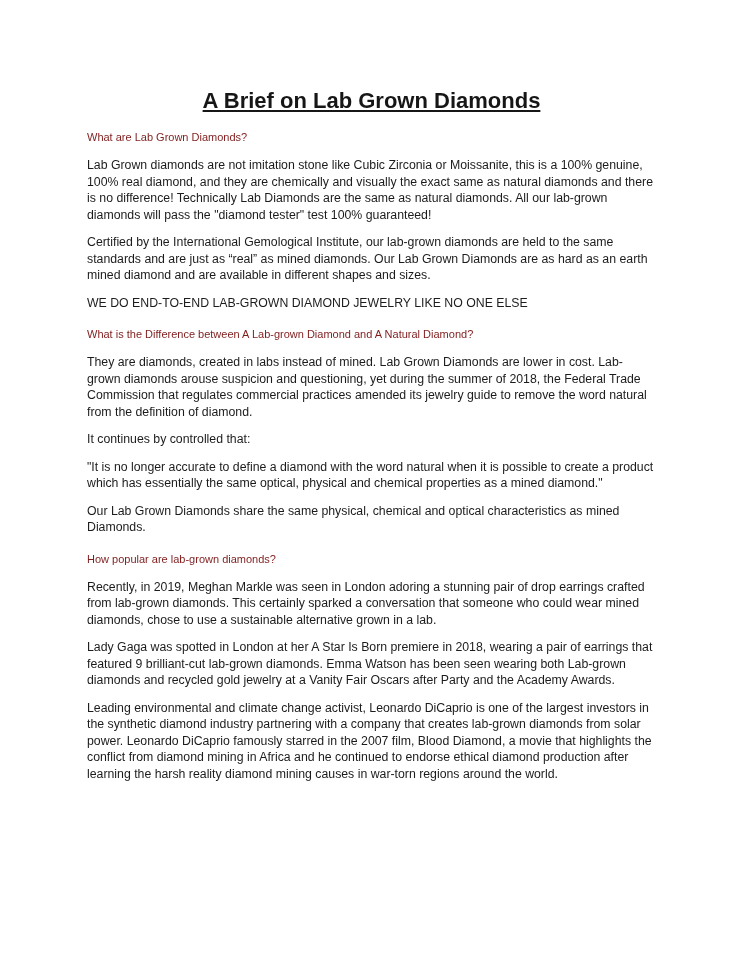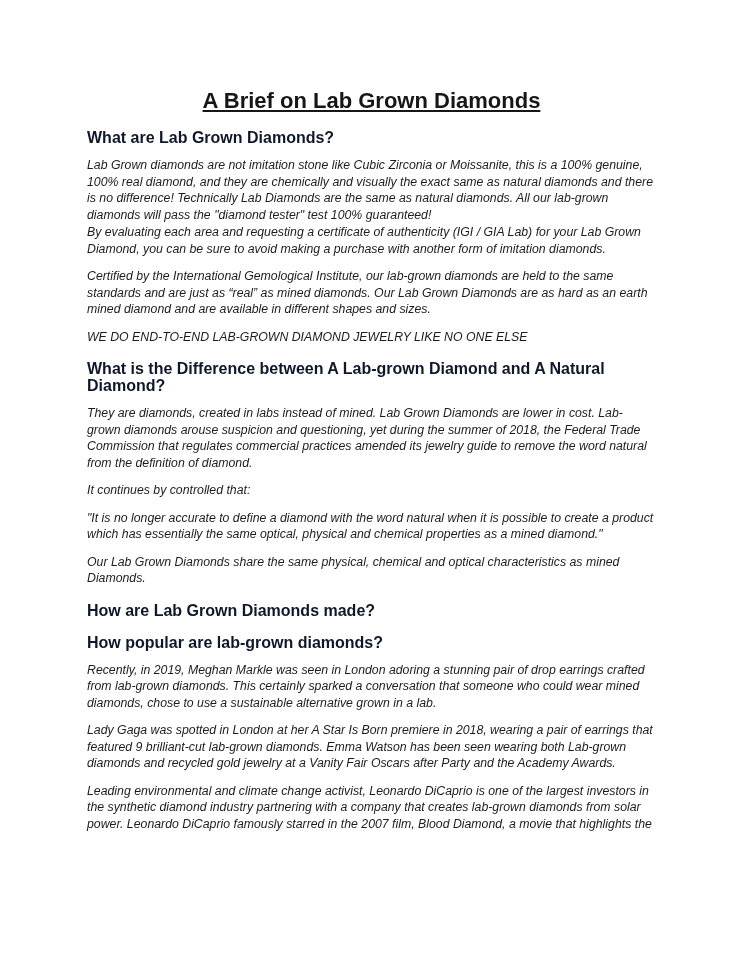--- a/index.html
+++ b/index.html
@@ -22,62 +22,59 @@
   .doc-title {
     font-size: 22px;
     line-height: 26px;
     font-weight: 700;
     text-align: center;
     text-decoration: underline;
     margin: 0 0 14px 0;
     color: #161616;
   }
   .section-heading {
-    font-size: 16px;
+    font-size: 11px;
     line-height: 17px;
-    font-weight: 700;
+    font-weight: 400;
     margin: 15px 0 0 0;
-    color: #0f172a;
+    color: #7f1d1d;
   }
   .para {
     margin: 11px 0 0 0;
-    font-style: italic;
   }
   .para.tight {
     margin: 1px 0 0 0;
   }
 </style>
 </head>
 <body>
 
 <main class="doc-page">
 
   <h1 class="doc-title">A Brief on Lab Grown Diamonds</h1>
 
   <section>
     <h2 class="section-heading">What are Lab Grown Diamonds?</h2>
     <p class="para">Lab Grown diamonds are not imitation stone like Cubic Zirconia or Moissanite, this is a 100% genuine, 100% real diamond, and they are chemically and visually the exact same as natural diamonds and there is no difference! Technically Lab Diamonds are the same as natural diamonds. All our lab-grown diamonds will pass the "diamond tester" test 100% guaranteed!</p>
-    <p class="para tight">By evaluating each area and requesting a certificate of authenticity (IGI / GIA Lab) for your Lab Grown Diamond, you can be sure to avoid making a purchase with another form of imitation diamonds.</p>
   </section>
 
   <section>
     <p class="para">Certified by the International Gemological Institute, our lab-grown diamonds are held to the same standards and are just as “real” as mined diamonds. Our Lab Grown Diamonds are as hard as an earth mined diamond and are available in different shapes and sizes.</p>
     <p class="para">WE DO END-TO-END LAB-GROWN DIAMOND JEWELRY LIKE NO ONE ELSE</p>
   </section>
 
   <section>
     <h2 class="section-heading">What is the Difference between A Lab-grown Diamond and A Natural Diamond?</h2>
     <p class="para">They are diamonds, created in labs instead of mined. Lab Grown Diamonds are lower in cost. Lab-grown diamonds arouse suspicion and questioning, yet during the summer of 2018, the Federal Trade Commission that regulates commercial practices amended its jewelry guide to remove the word natural from the definition of diamond.</p>
     <p class="para">It continues by controlled that:</p>
     <p class="para">"It is no longer accurate to define a diamond with the word natural when it is possible to create a product which has essentially the same optical, physical and chemical properties as a mined diamond."</p>
     <p class="para">Our Lab Grown Diamonds share the same physical, chemical and optical characteristics as mined Diamonds.</p>
   </section>
 
   <section>
-    <h2 class="section-heading">How are Lab Grown Diamonds made?</h2>
   </section>
 
   <section>
     <h2 class="section-heading">How popular are lab-grown diamonds?</h2>
     <p class="para">Recently, in 2019, Meghan Markle was seen in London adoring a stunning pair of drop earrings crafted from lab-grown diamonds. This certainly sparked a conversation that someone who could wear mined diamonds, chose to use a sustainable alternative grown in a lab.</p>
     <p class="para">Lady Gaga was spotted in London at her A Star Is Born premiere in 2018, wearing a pair of earrings that featured 9 brilliant-cut lab-grown diamonds. Emma Watson has been seen wearing both Lab-grown diamonds and recycled gold jewelry at a Vanity Fair Oscars after Party and the Academy Awards.</p>
     <p class="para">Leading environmental and climate change activist, Leonardo DiCaprio is one of the largest investors in the synthetic diamond industry partnering with a company that creates lab-grown diamonds from solar power. Leonardo DiCaprio famously starred in the 2007 film, Blood Diamond, a movie that highlights the conflict from diamond mining in Africa and he continued to endorse ethical diamond production after learning the harsh reality diamond mining causes in war-torn regions around the world.</p>
   </section>
 
 </main>

